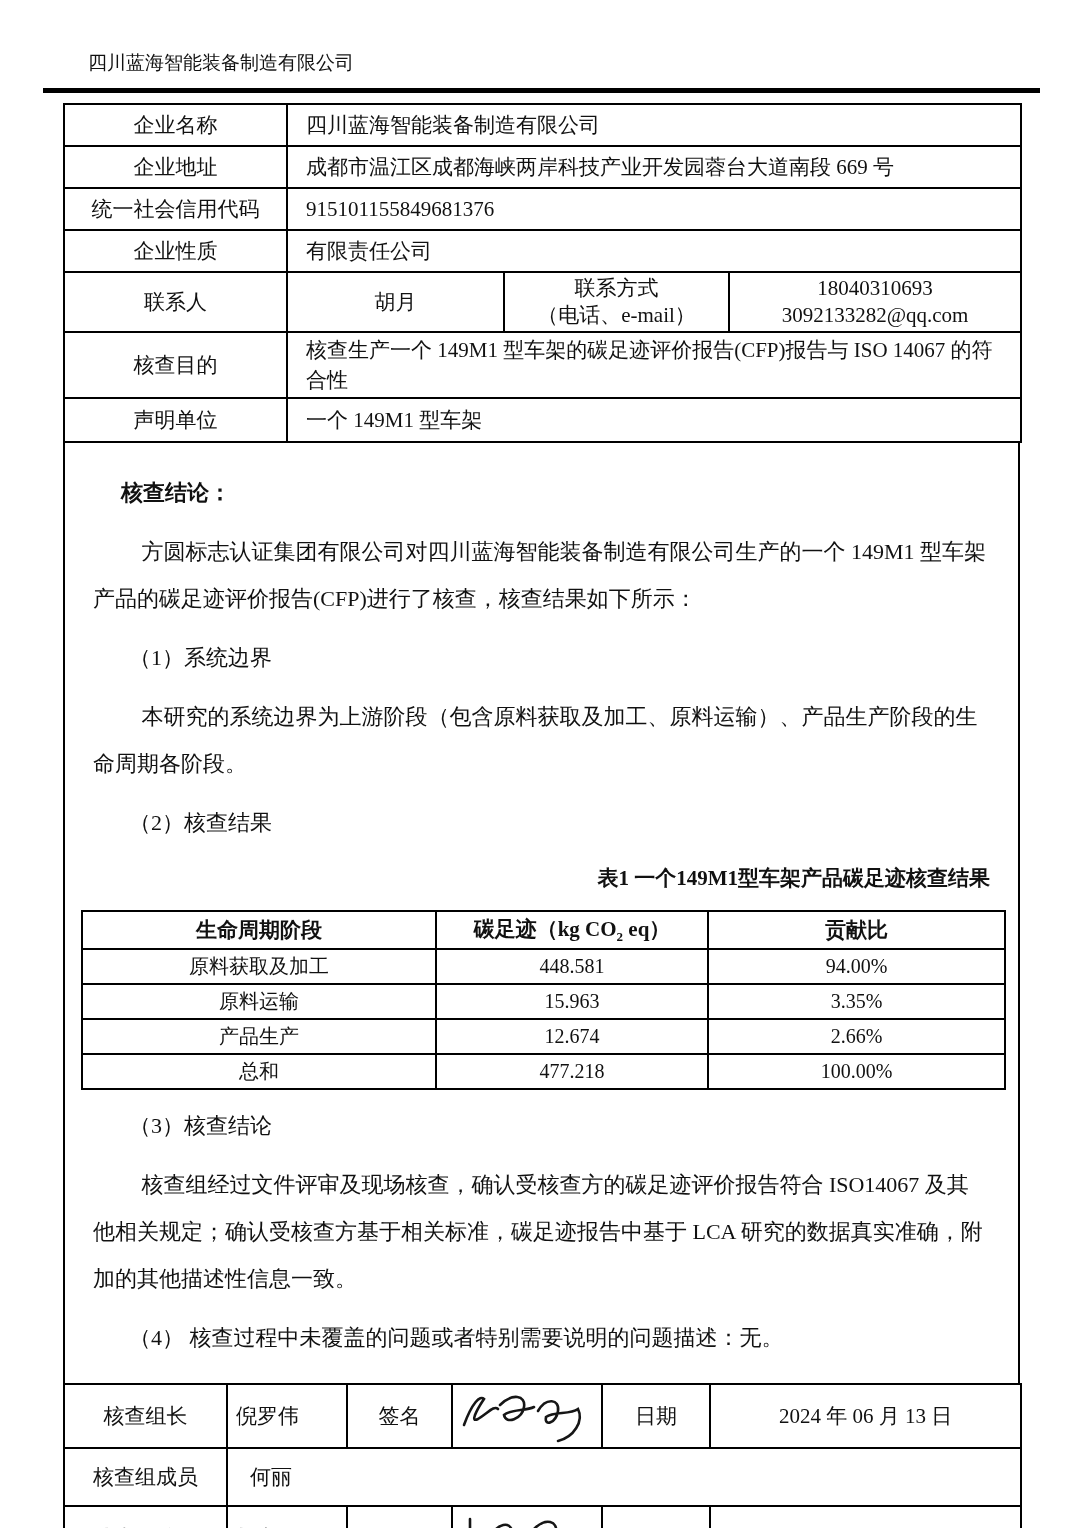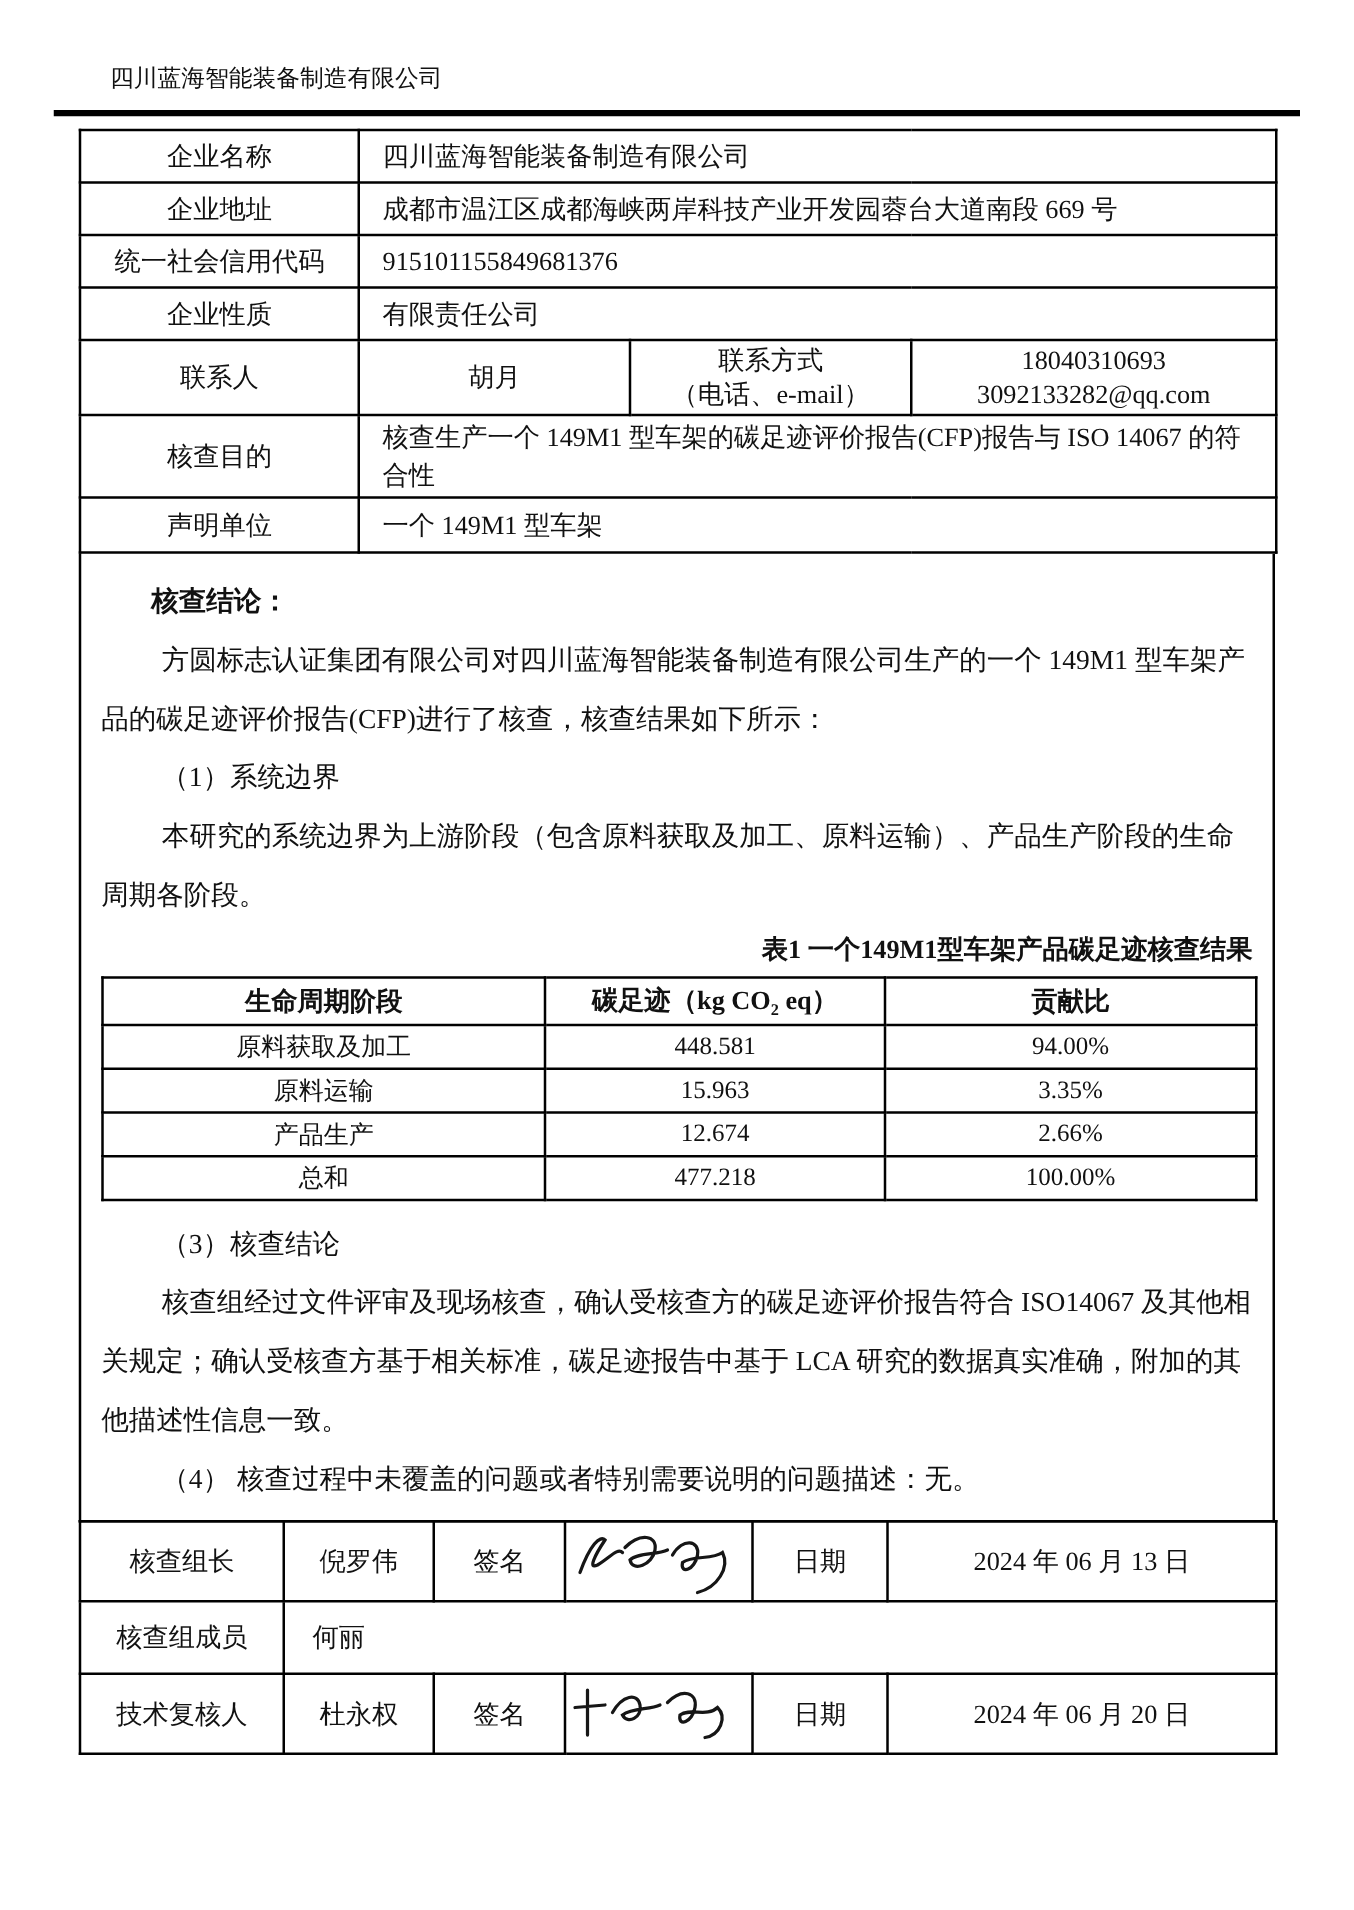--- a/index.html
+++ b/index.html
@@ -31,38 +31,38 @@
 
   .info-table td { height: 42px; }
   .info-table tr.tall td { height: 60px; }
   .two-line { line-height: 27px; }
 
   .conclusion-box {
     border: 2px solid #000; border-top: none;
     margin-top: 0; padding: 14px 16px 10px 16px;
     font-size: 22px;
   }
-  .conclusion-box p { margin: 0; line-height: 47px; }
+  .conclusion-box p { margin: 12px; line-height: 47px; }
   .c-heading { font-weight: bold; margin-left: 40px !important; }
   .para { text-indent: 2.2em; }
   .item-title { margin-left: 48px !important; }
   .table-title { text-align: right; font-weight: bold; font-size: 21px; line-height: 40px !important; }
 
   .results-table { margin: 2px 12px 10px 0; width: 923px; padding-left: 20px; }
   .results-table td { font-size: 20px; }
   .results-table .hdr td { font-weight: bold; height: 38px; font-size: 21px; }
   .results-table .data td { height: 35px; }
   .co2sub { font-size: 13px; vertical-align: sub; }
 
   .sig-table { margin-top: -2px; }
   .sig-table td { height: 58px; font-size: 21px; }
   .sig-table tr.member td { height: 58px; }
   .sig-cell { padding: 0; text-align: center; }
   .sig-cell svg { display: block; margin: 0 auto; }
-  .name-cell { text-align: center; }
+  .name-cell { text-align: left; }
   .name-left { text-align: left; padding-left: 22px; }
 </style>
 </head>
 <body>
 
 <div class="page-header">
   <span class="left">四川蓝海智能装备制造有限公司</span>
 </div>
 <div class="header-rule"></div>
 
@@ -113,20 +113,21 @@
       <td class="val" colspan="3">一个 149M1 型车架</td>
     </tr>
   </tbody>
     </table>
 
   <div class="conclusion-box">
     <p class="c-heading">核查结论：</p>
     <p class="para">方圆标志认证集团有限公司对四川蓝海智能装备制造有限公司生产的一个 149M1 型车架产品的碳足迹评价报告(CFP)进行了核查，核查结果如下所示：</p>
     <p class="item-title">（1）系统边界</p>
     <p class="para">本研究的系统边界为上游阶段（包含原料获取及加工、原料运输）、产品生产阶段的生命周期各阶段。</p>
+    <p class="item-title">（2）核查结果</p>
     <p class="table-title">表1 一个149M1型车架产品碳足迹核查结果</p>
 
     <table class="results-table">
       <colgroup>
           <col style="width:354px">
           <col style="width:272px">
           <col style="width:297px">
         </colgroup>
       <tbody>
           <tr class="hdr">

